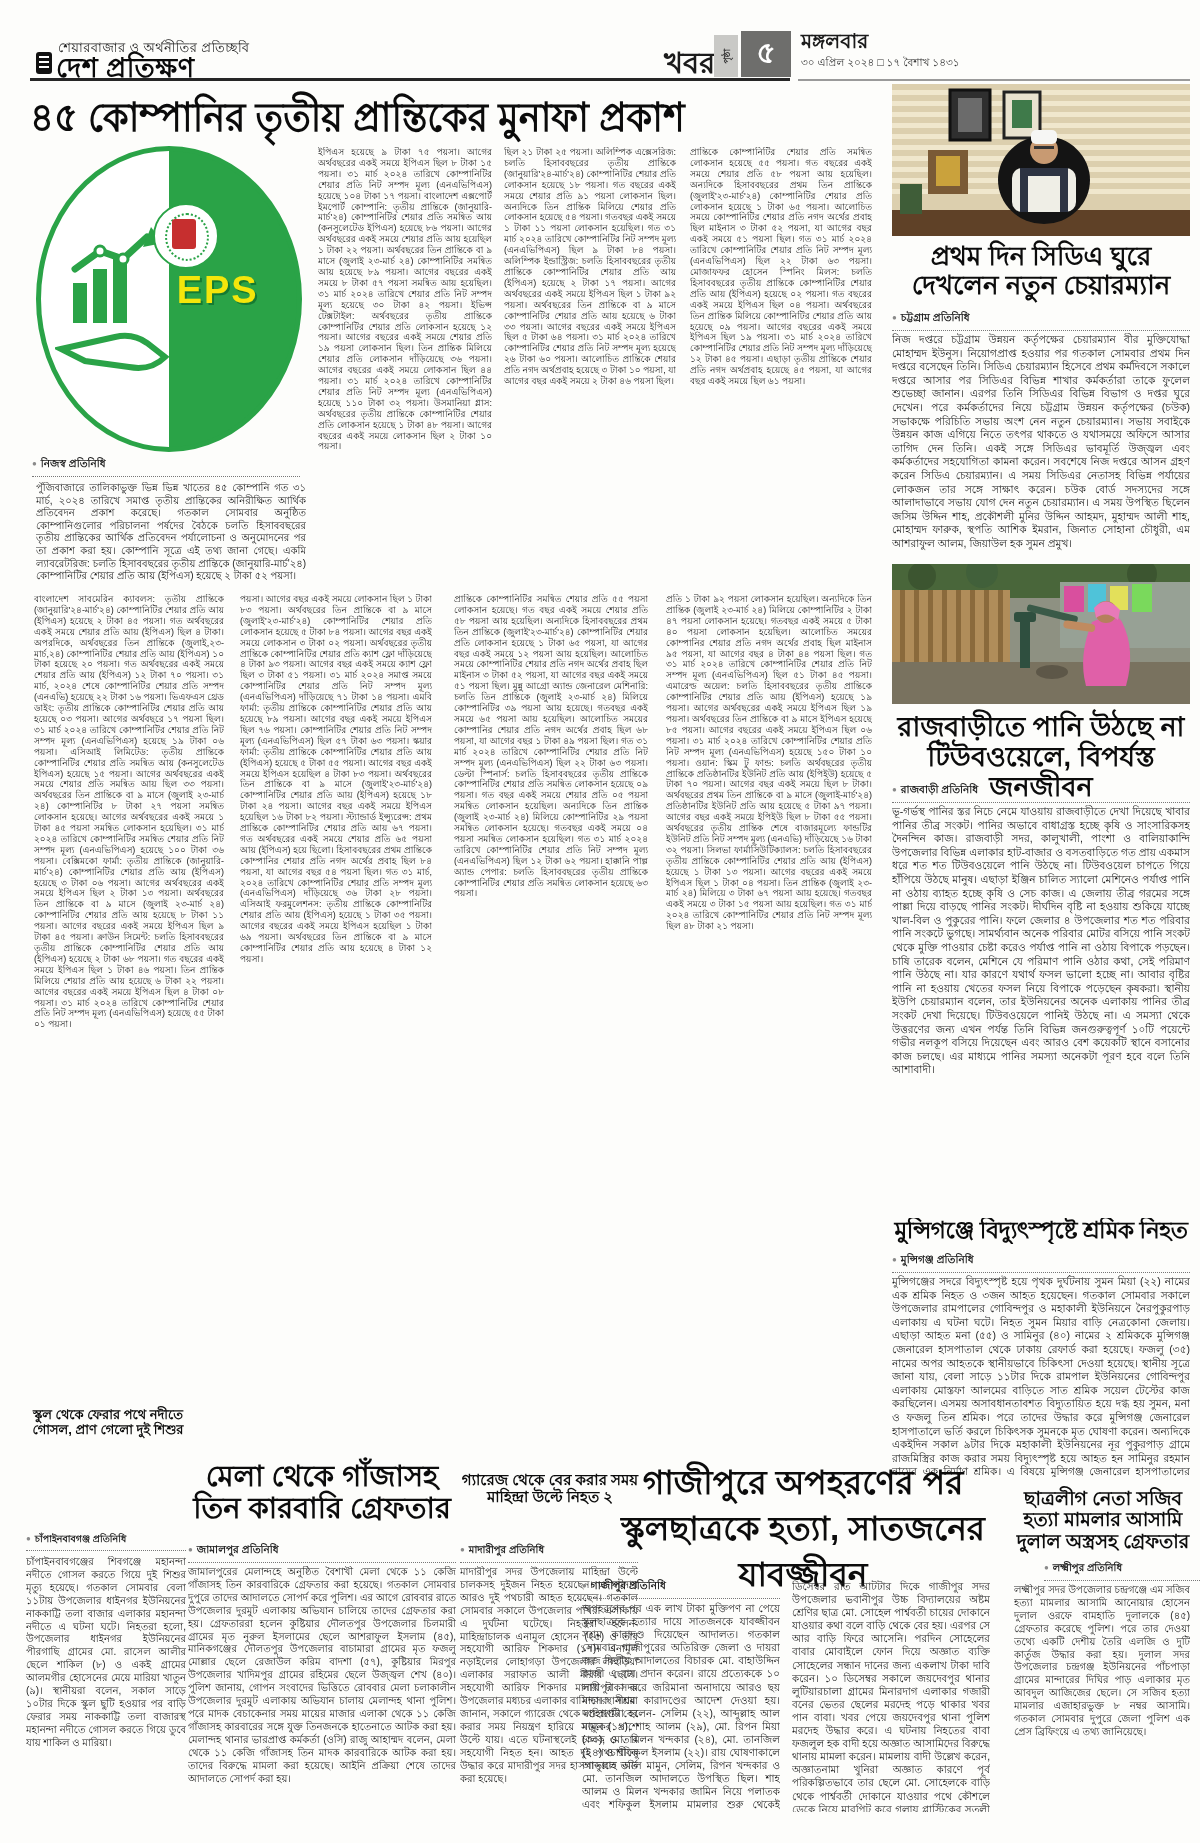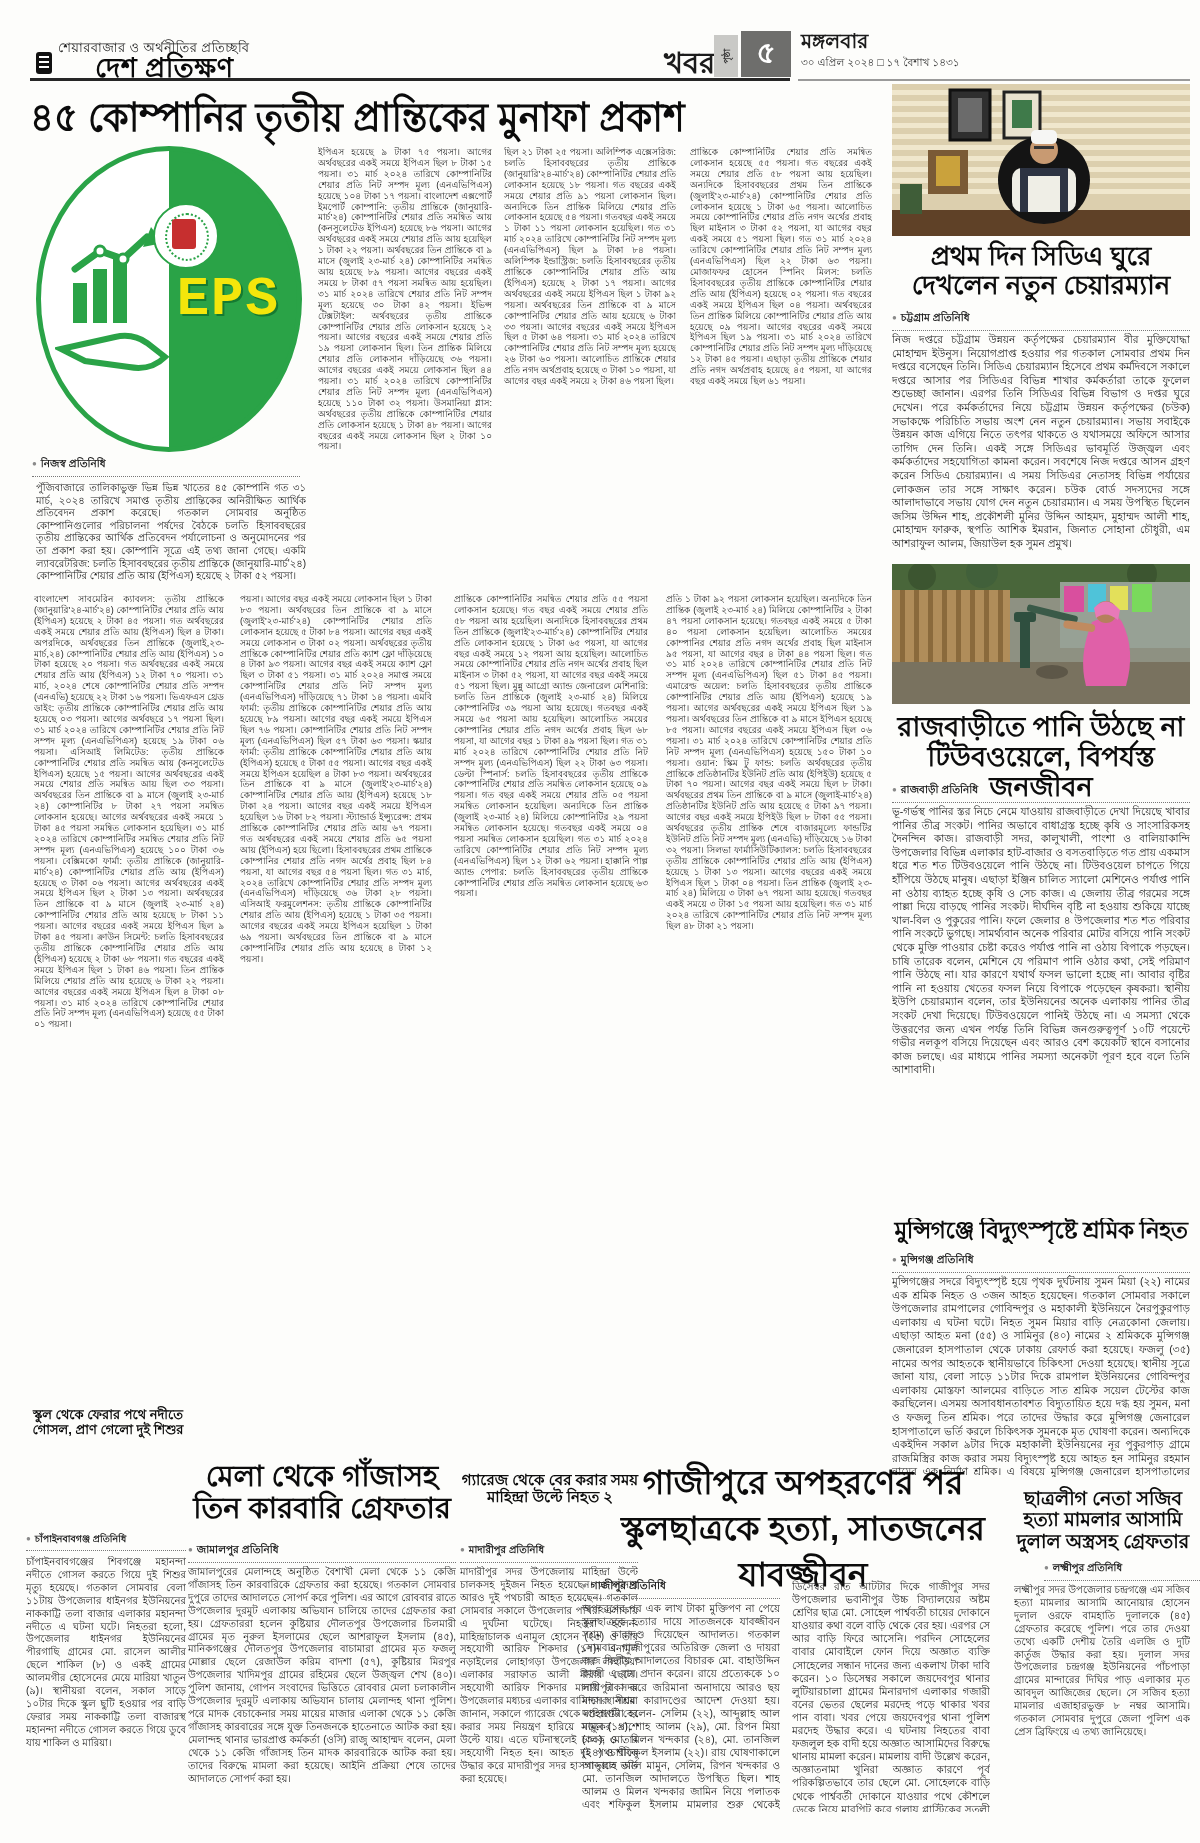--- a/index.html
+++ b/index.html
@@ -8,36 +8,36 @@
   .abs{position:absolute;}
   .col{position:absolute;overflow:hidden;text-align:justify;color:#222;}
   .f-main{font-size:9px;line-height:10.9px;}
   .f-side{font-size:10.5px;line-height:13.6px;}
   .f-bot{font-size:10px;line-height:12.9px;}
   .hl{position:absolute;font-weight:bold;color:#0c0c0c;text-align:center;line-height:1.12;}
   .byline{position:absolute;font-weight:bold;font-size:10.5px;color:#222;
           border-bottom:1px dotted #777;padding-bottom:3px;}
   .byline .dot{color:#8a8a8a;font-size:8px;vertical-align:1px;margin-right:4px;}
   .rule{position:absolute;background:#262626;}
-  .mast-title{font-weight:900;font-size:27px;letter-spacing:.5px;color:#0a0a0a;margin-left:39px;}
+  .mast-title{font-weight:900;font-size:27px;letter-spacing:.5px;color:#0a0a0a;}
   .mast-tag{font-size:13px;letter-spacing:.4px;color:#222;}
   .mast-icon{position:absolute;width:16px;height:22px;background:#111;border-radius:3px;}
   .mast-icon:before{content:"";position:absolute;left:3px;top:4px;width:10px;height:2px;background:#fff;
      box-shadow:0 5px 0 #fff,0 10px 0 #fff;}
   .kbox{position:absolute;display:flex;align-items:center;justify-content:center;box-sizing:border-box;}
   .pf{background:#c9c9c6;}
   .pf span{writing-mode:vertical-rl;transform:rotate(180deg);font-size:9px;font-weight:bold;color:#333;}
   .pn{background:#6e6e6c;color:#fff;font-size:30px;font-weight:bold;}
   .lead-hl{position:absolute;left:30px;top:86px;width:870px;font-size:40px;font-weight:800;color:#0b0b0b;
      white-space:nowrap;transform:scaleX(.92);transform-origin:left top;}
   .eps{position:absolute;left:36px;top:146px;width:266px;height:306px;border-radius:50%;
      background:linear-gradient(90deg,#ffffff 0 50%,#2aa347 50% 100%);
      border:5px solid #2aa347;box-sizing:border-box;overflow:hidden;}
-  .eps-txt{position:absolute;left:53%;top:40%;font-size:54px;font-weight:900;color:#f4e60b;
-     letter-spacing:2px;text-shadow:2px 2px 0 #157a31;font-family:Liberation Mono, monospace;}
+  .eps-txt{position:absolute;left:53%;top:40%;font-size:38px;font-weight:900;color:#f4e60b;
+     letter-spacing:2px;text-shadow:2px 2px 0 #157a31;font-family:Liberation Sans, sans-serif;}
   .eps-emblem{position:absolute;left:112px;top:52px;width:62px;height:62px;border-radius:50%;
      background:#fff;border:2px solid #2aa347;}
   .eps-emblem i{position:absolute;left:17px;top:14px;width:24px;height:30px;background:#c62f2f;border-radius:3px;}
   .eps-emblem em{position:absolute;left:10px;top:8px;width:40px;height:44px;border:2px dotted #2aa347;border-radius:50%;}
   .photo{position:absolute;overflow:hidden;background:#ccc;}
   .photo svg{display:block;}
 </style>
 </head>
 <body>
 

